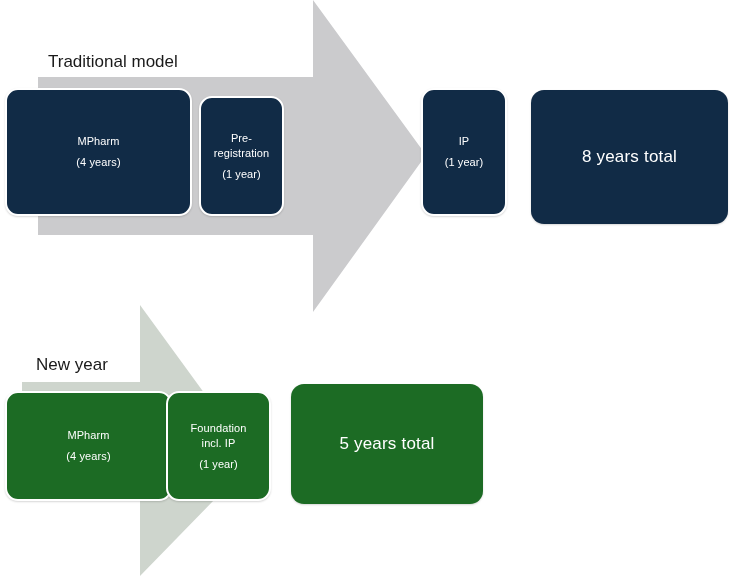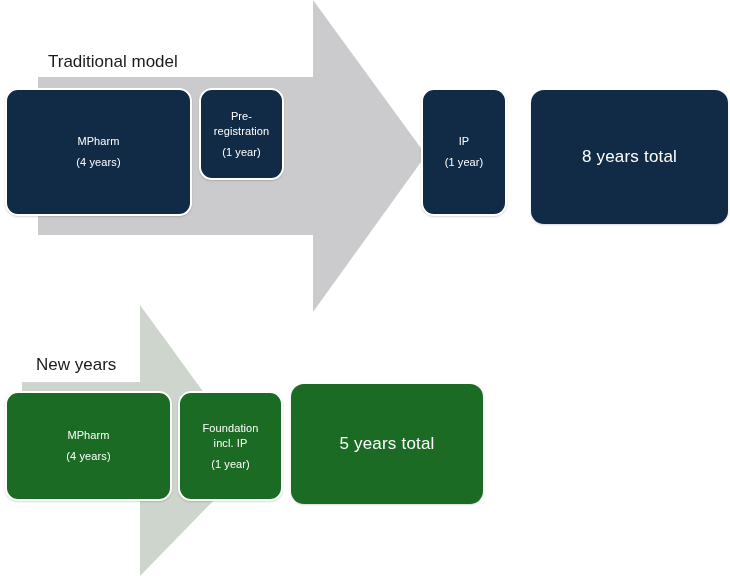--- a/index.html
+++ b/index.html
@@ -86,44 +86,44 @@
     <polygon points="22,382 140,382 140,305 253,460 140,576 140,497 22,497" fill="#CED5CD"></polygon>
   </svg>
 
   <div class="section-label" style="left:44px; top:50px;">Traditional model</div>
 
   <div class="stage-box navy" style="left:5px; top:88px; width:187px; height:128px;">
     <span class="stage-line">MPharm</span>
     <span class="stage-line gap">(4 years)</span>
   </div>
 
-  <div class="stage-box navy" style="left:199px; top:88px; width:85px; height:92px;">
+  <div class="stage-box navy" style="left:199px; top:96px; width:85px; height:120px;">
     <span class="stage-line">Pre-</span>
     <span class="stage-line">registration</span>
     <span class="stage-line gap">(1 year)</span>
   </div>
 
 
   <div class="stage-box navy" style="left:421px; top:88px; width:86px; height:128px;justify-content:center;">
     <span class="stage-line">IP</span>
     <span class="stage-line gap">(1 year)</span>
   </div>
 
   <div class="total-box navy" style="left:531px; top:90px; width:197px; height:134px;">
     <span class="total-label">8 years total</span>
   </div>
 
-  <div class="section-label" style="left:32px; top:353px;">New years</div>
+  <div class="section-label" style="left:32px; top:353px;">New year</div>
 
   <div class="stage-box green" style="left:5px; top:391px; width:167px; height:110px;">
     <span class="stage-line">MPharm</span>
     <span class="stage-line gap">(4 years)</span>
   </div>
 
-  <div class="stage-box green" style="left:178px; top:391px; width:105px; height:110px;text-align:center;">
+  <div class="stage-box green" style="left:166px; top:391px; width:105px; height:110px;text-align:center;">
     <span class="stage-line">Foundation</span>
     <span class="stage-line">incl. IP</span>
     <span class="stage-line gap">(1 year)</span>
   </div>
 
   <div class="total-box green" style="left:291px; top:384px; width:192px; height:120px;">
     <span class="total-label">5 years total</span>
   </div>
 
 </div>

